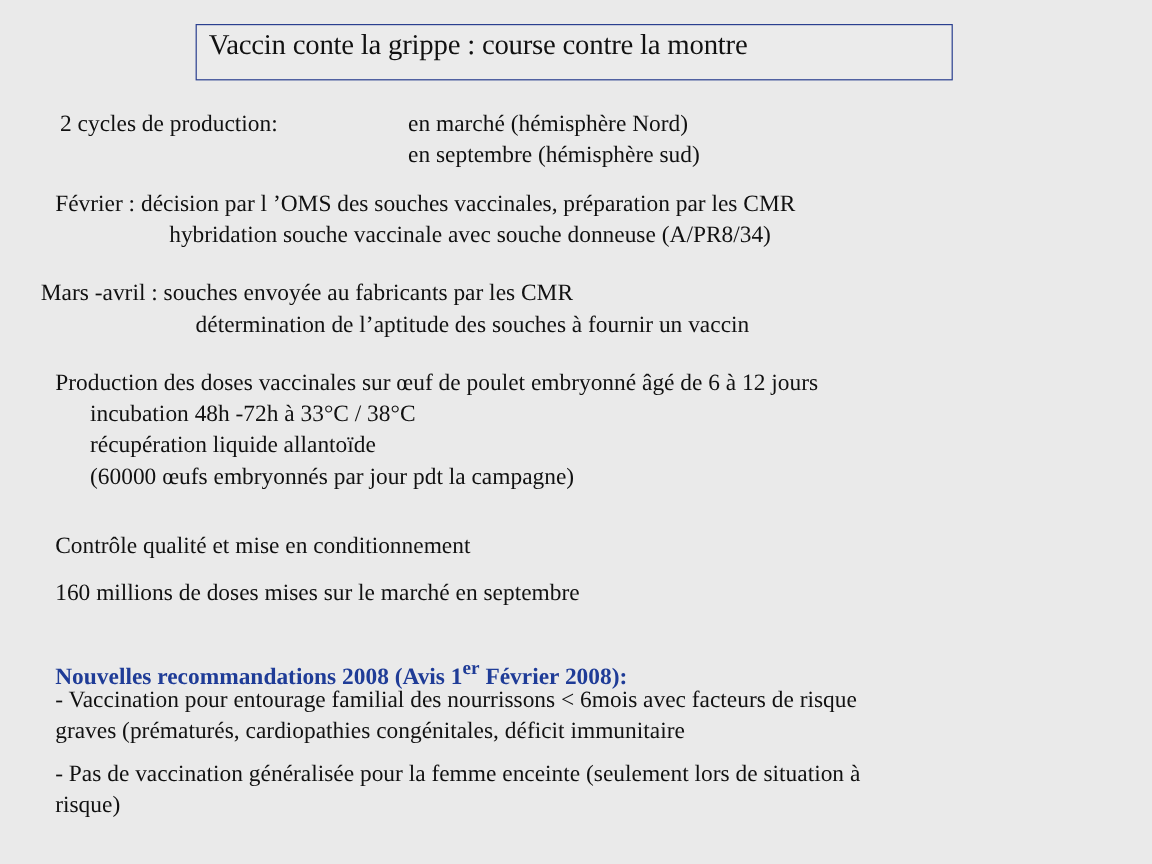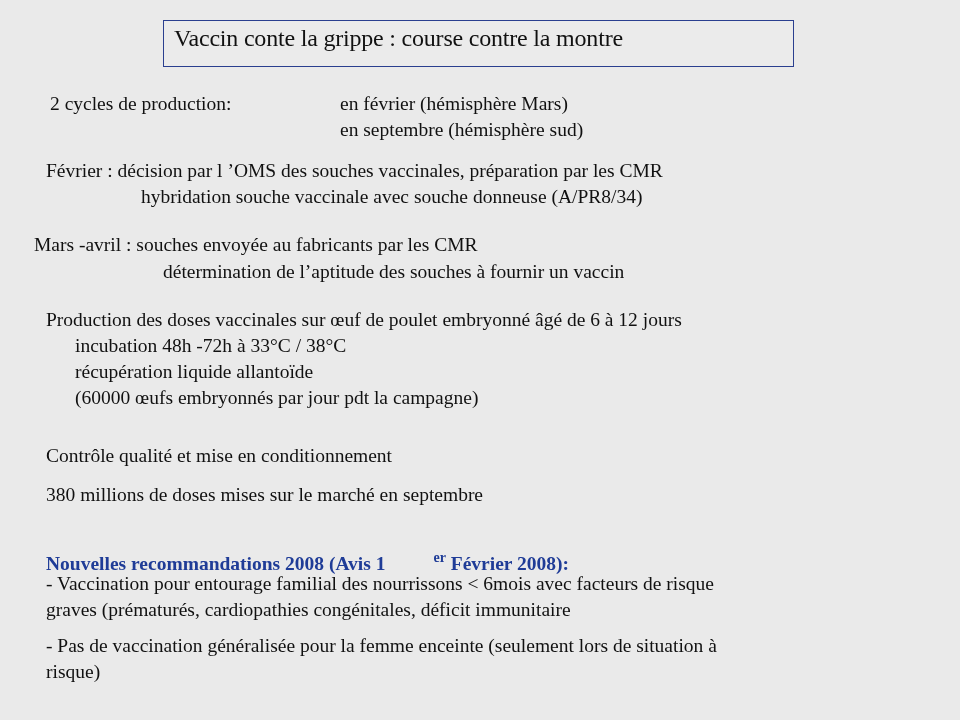--- a/index.html
+++ b/index.html
@@ -9,45 +9,45 @@
   }
   .title-box {
     position:absolute; left:163px; top:20px; width:631px; height:47px;
     border:1.5px solid #2a3f8f; background:#ebebeb; box-sizing:border-box;
   }
   .title-text {
     position:absolute; left:10px; top:4px; font-size:24px; white-space:nowrap; letter-spacing:-0.2px;
   }
   .line { position:absolute; font-size:19.5px; white-space:nowrap; line-height:24px; }
   .blue { color:#1f3c97; font-weight:bold; }
-  sup { font-size:14px; vertical-align:8px;margin-left:48px; }
+  sup { font-size:16px; vertical-align:8px; }
   b { font-weight:normal; }
 </style>
 </head>
 <body>
 
 <div class="title-box">
   <div class="title-text">Vaccin conte la grippe : course contre la montre</div>
 </div>
 
 <div class="line" style="left:50px;top:92px;">2 cycles de production:</div>
-<div class="line" style="left:340px;top:92px;">en février (hémisphère Mars)</div>
+<div class="line" style="left:340px;top:92px;">en marché (hémisphère Nord)</div>
 <div class="line" style="left:340px;top:118px;">en septembre (hémisphère sud)</div>
 
 <div class="line" style="left:46px;top:159px;">Février : décision par l ’OMS des souches vaccinales, préparation par les CMR</div>
 <div class="line" style="left:141px;top:185px;">hybridation souche vaccinale avec souche donneuse (A/PR8/34)</div>
 
 <div class="line" style="left:34px;top:233px;">Mars -avril : souches envoyée au fabricants par les CMR</div>
 <div class="line" style="left:163px;top:260px;text-align:center;">détermination de l’aptitude des souches à fournir un vaccin</div>
 
 <div class="line" style="left:46px;top:308px;">Production des doses vaccinales sur œuf de poulet embryonné âgé de 6 à 12 jours</div>
 <div class="line" style="left:75px;top:334px;">incubation 48h -72h  à 33°C / 38°C</div>
 <div class="line" style="left:75px;top:360px;">récupération liquide allantoïde</div>
 <div class="line" style="left:75px;top:386px;">(60000 œufs embryonnés par jour pdt la campagne)</div>
 
 <div class="line" style="left:46px;top:444px;">Contrôle qualité et mise en conditionnement</div>
-<div class="line" style="left:46px;top:483px;">380 millions de doses mises sur le marché en septembre</div>
+<div class="line" style="left:46px;top:483px;">160 millions de doses mises sur le marché en septembre</div>
 
 <div class="line blue" style="left:46px;top:546px;"><span>Nouvelles recommandations 2008 (Avis 1</span><sup>er</sup><span> Février 2008):</span></div>
 <div class="line" style="left:46px;top:572px;">- Vaccination pour entourage familial des nourrissons &lt; 6mois avec facteurs de risque</div>
 <div class="line" style="left:46px;top:598px;">graves (prématurés, cardiopathies congénitales, déficit immunitaire</div>
 <div class="line" style="left:46px;top:634px;"><span>- Pas de vaccination </span><b>généralisée</b><span> pour la femme enceinte (seulement lors de situation à</span></div>
 <div class="line" style="left:46px;top:660px;">risque)</div>
 
 </body></html>

